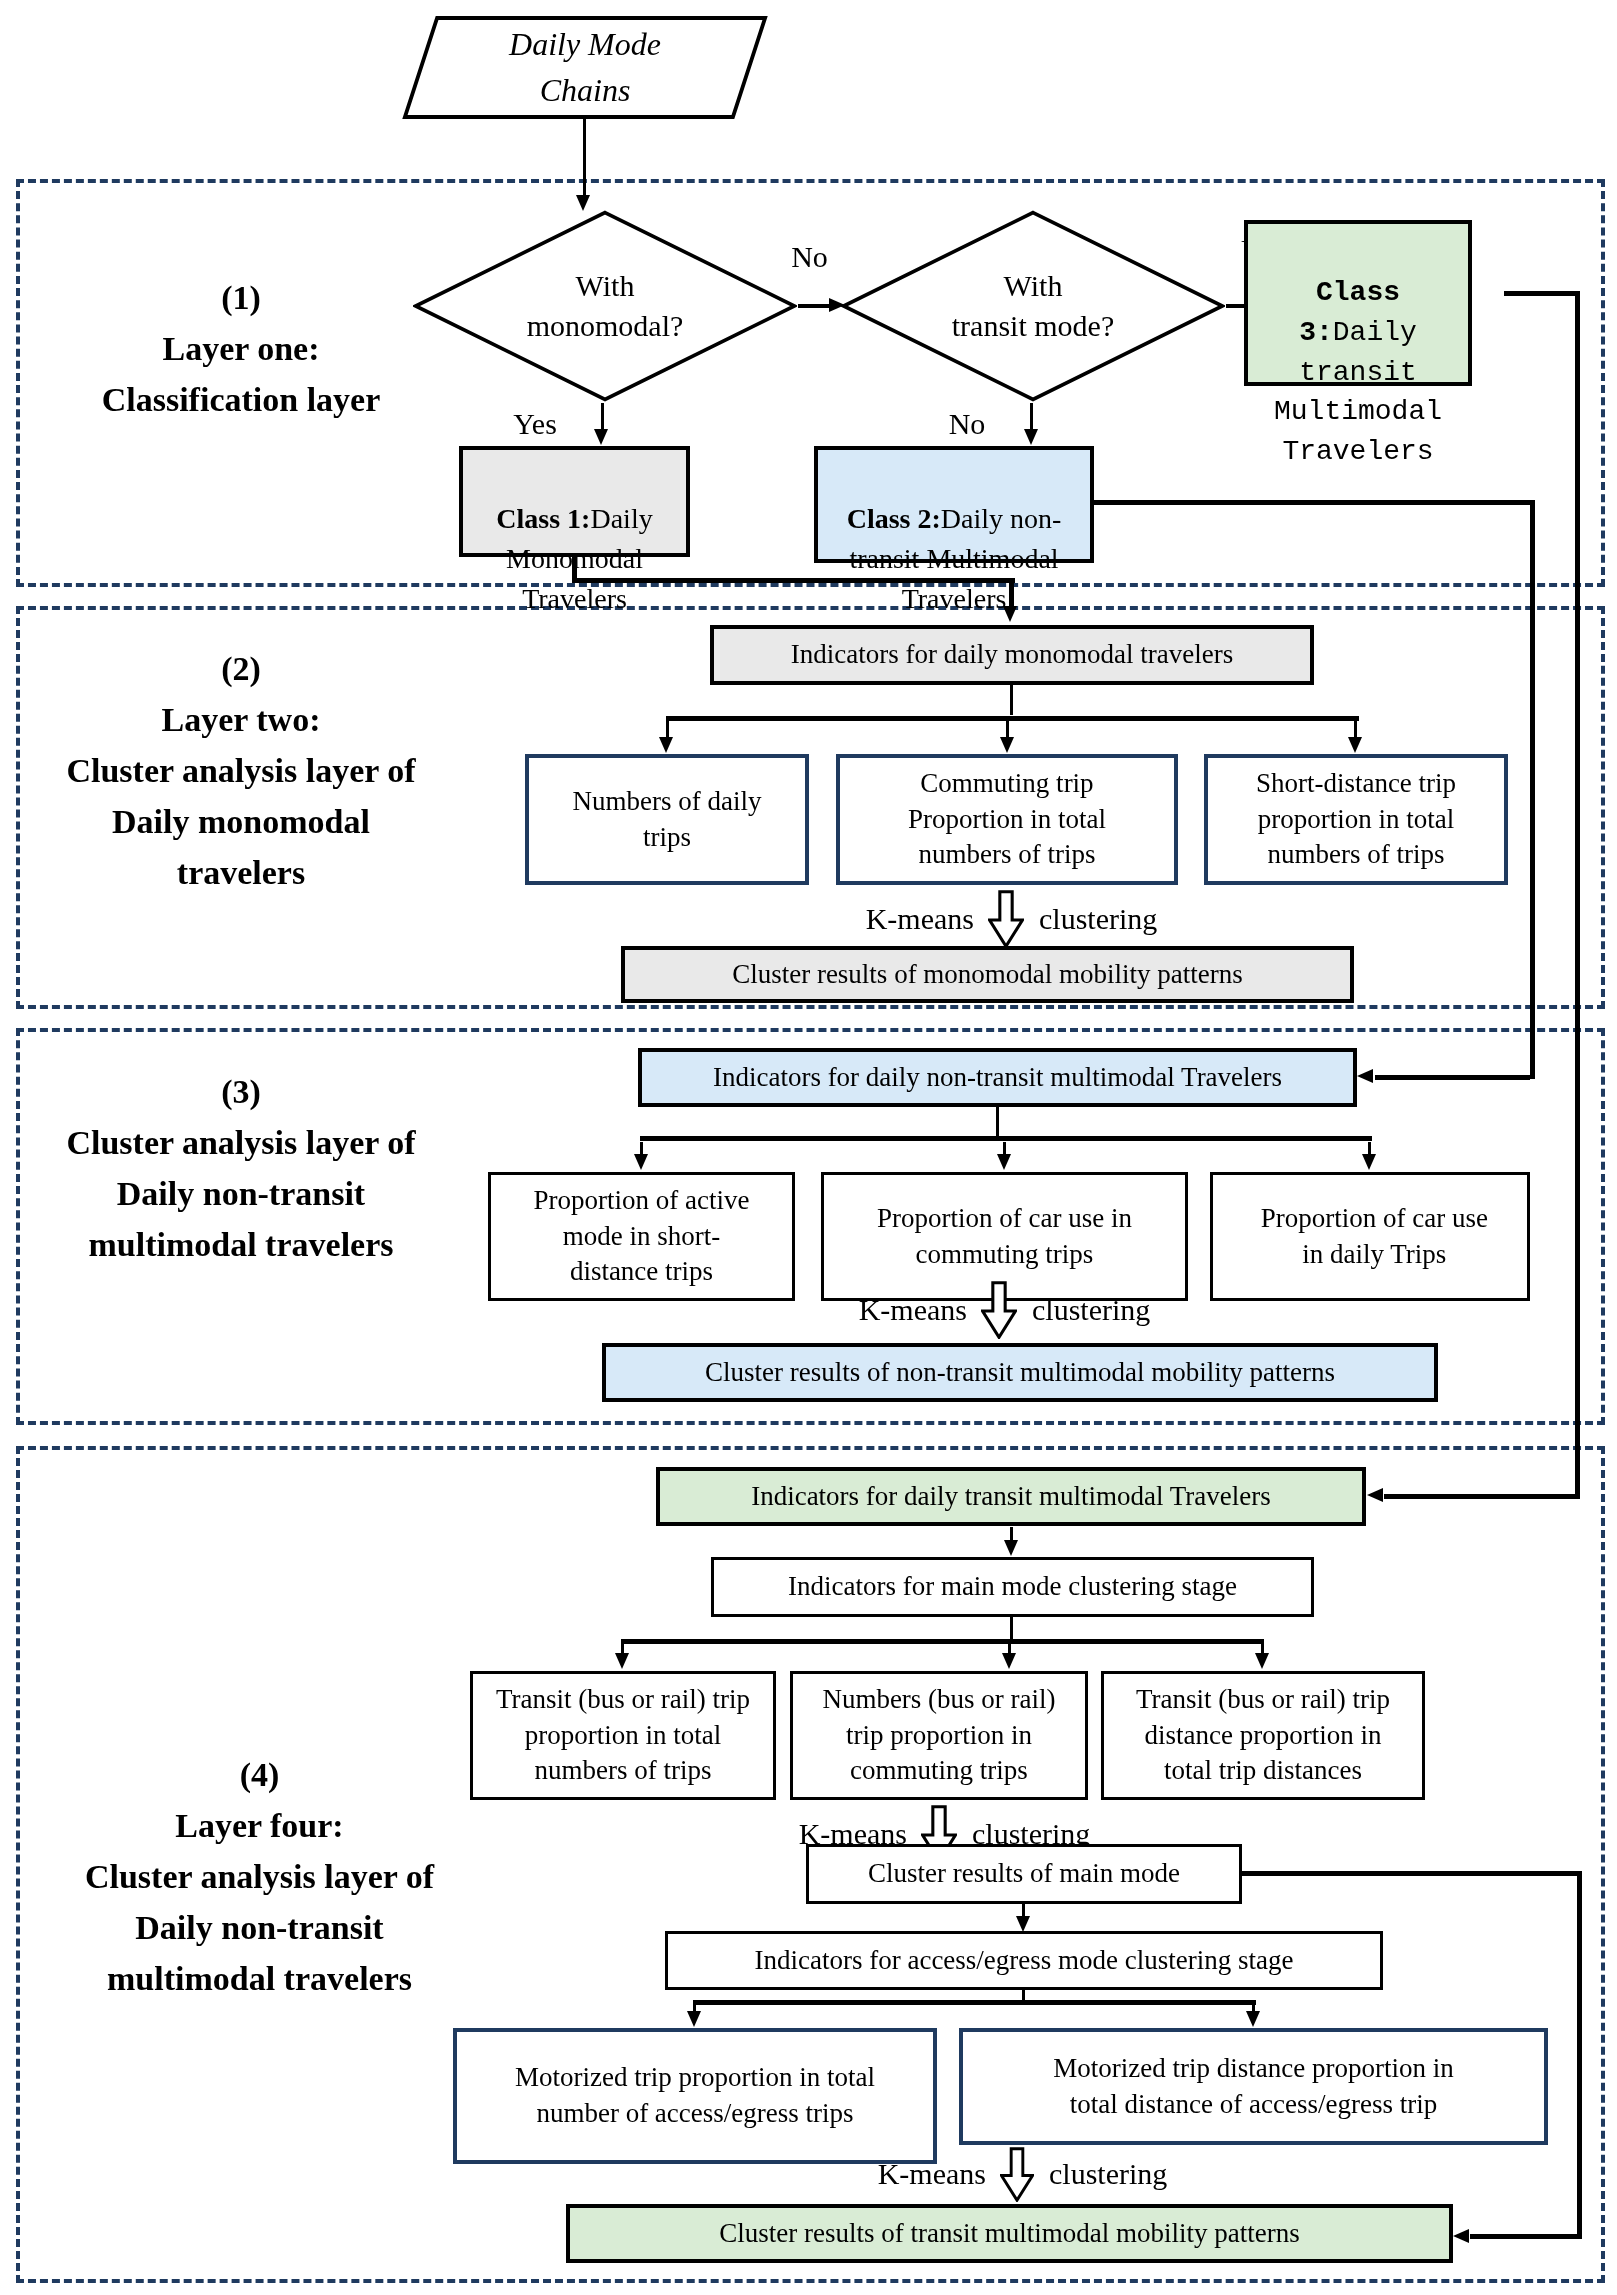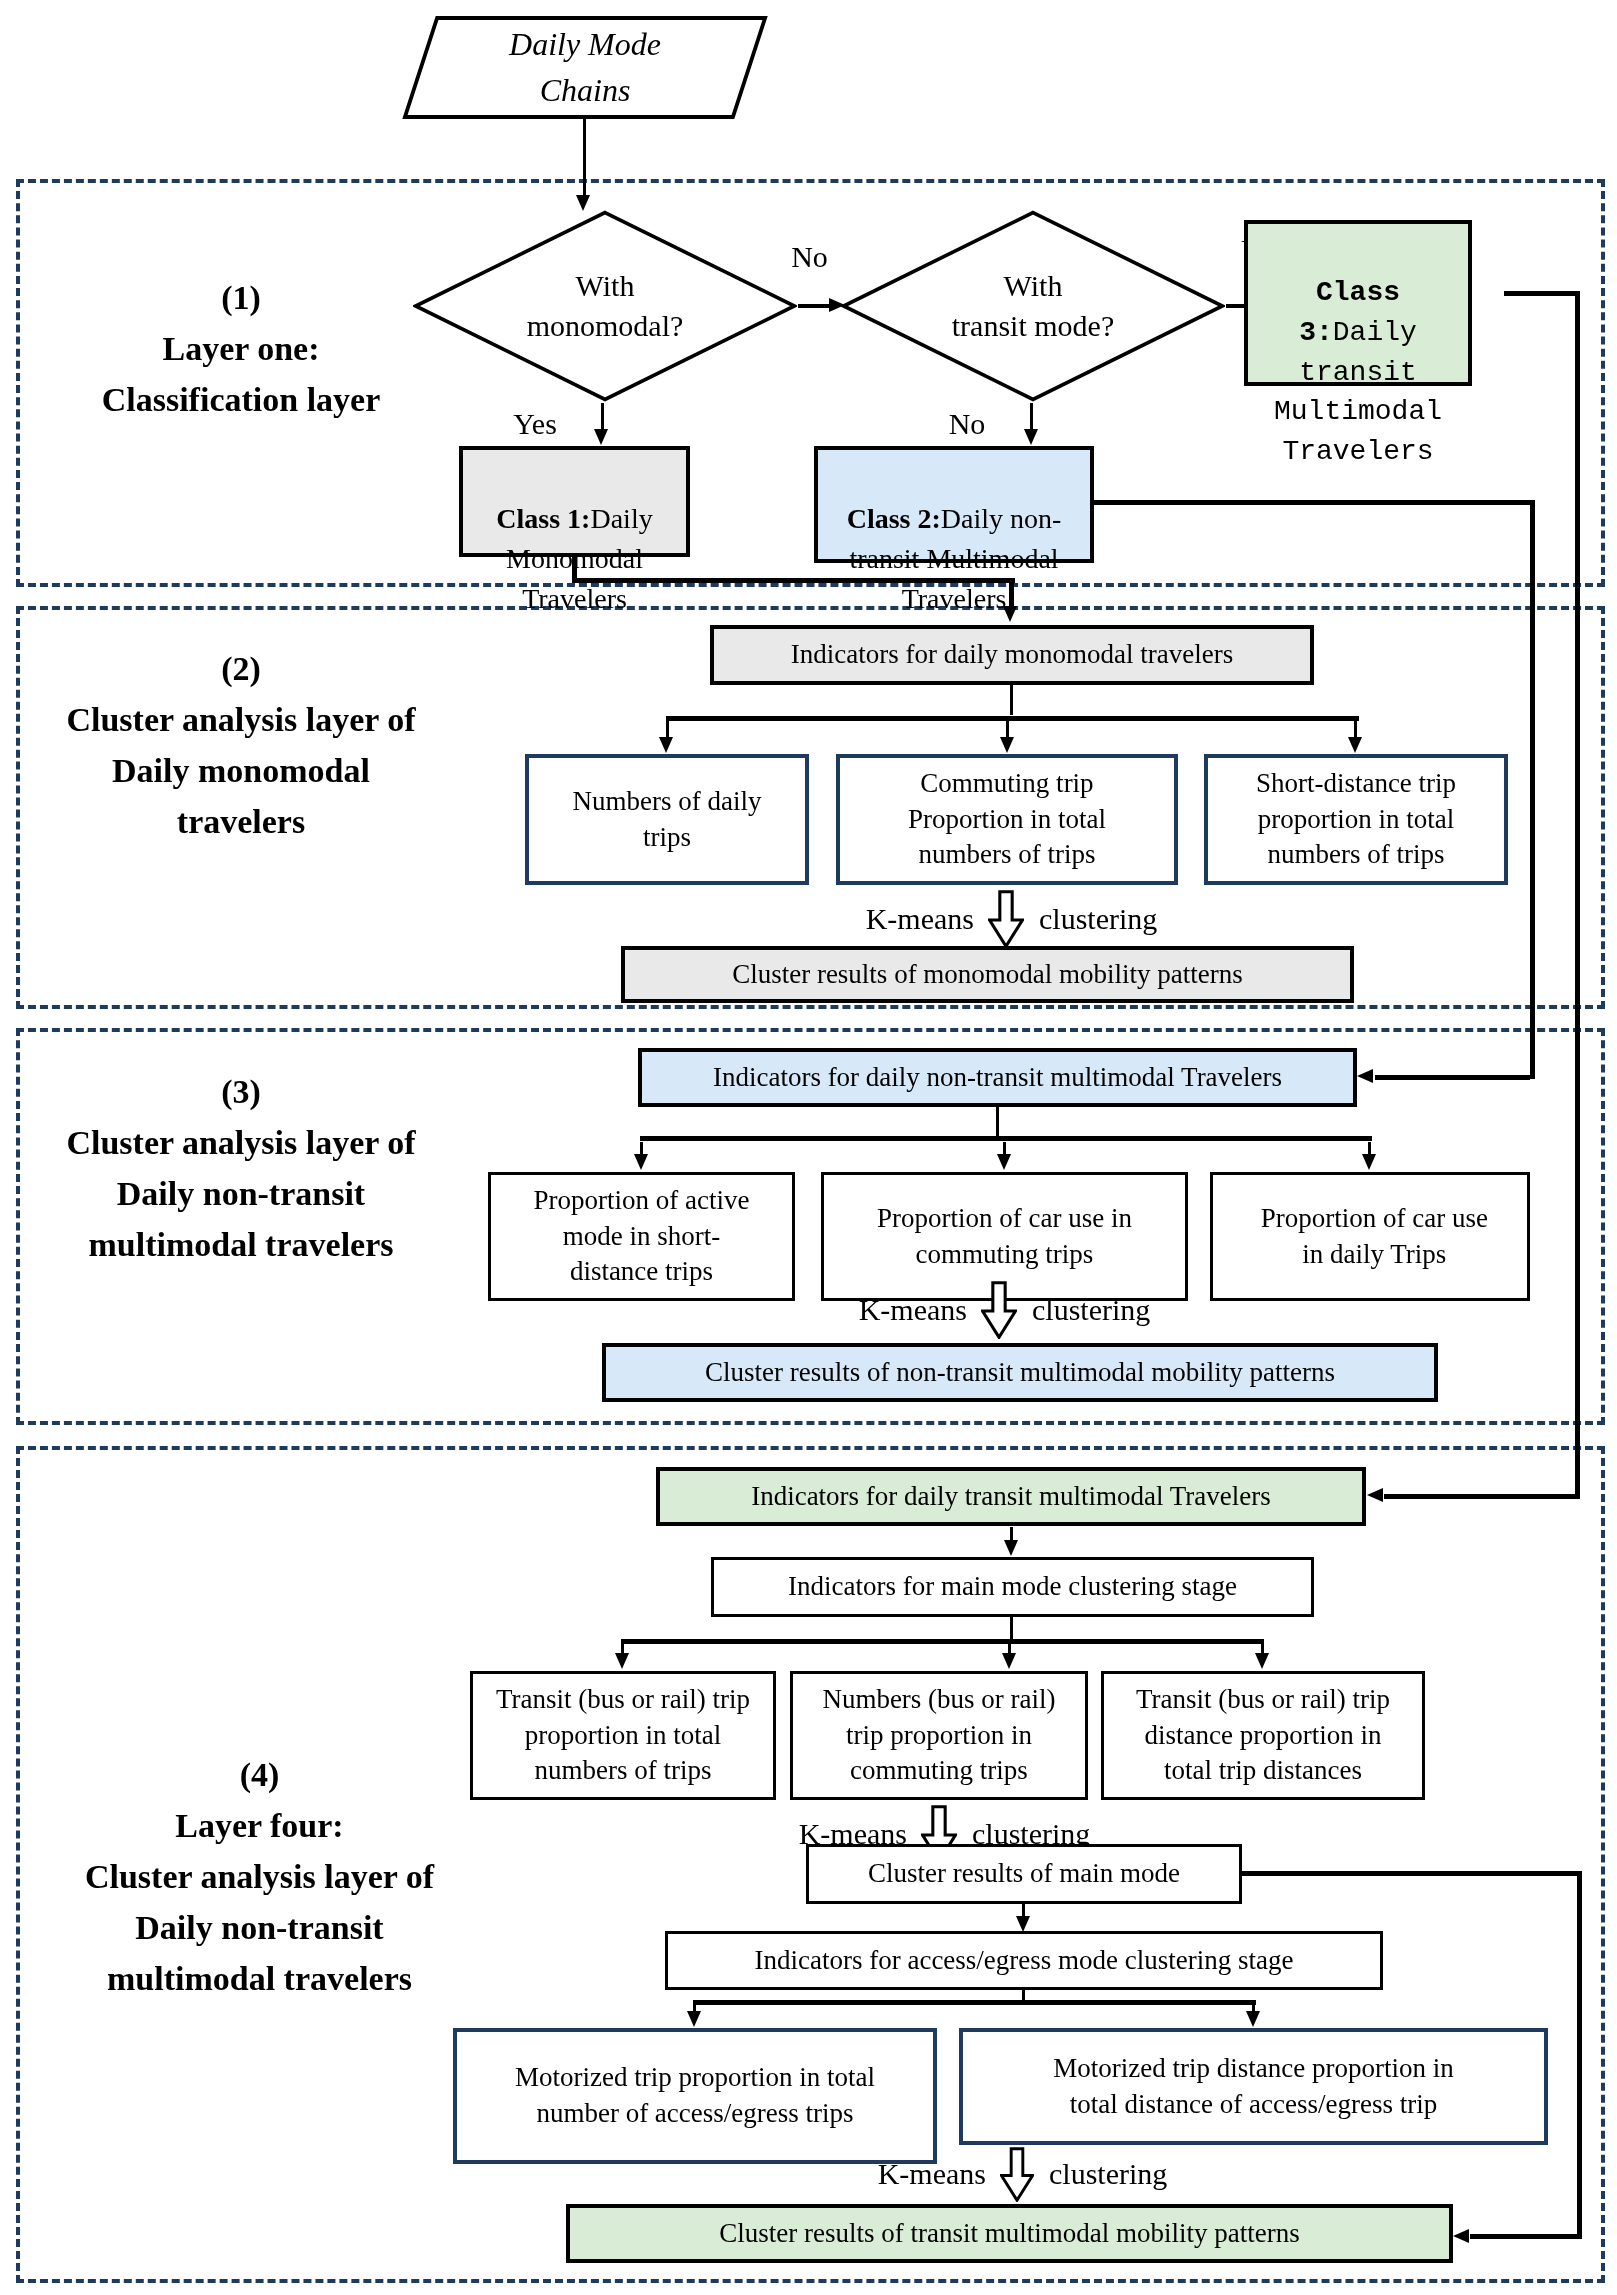--- a/index.html
+++ b/index.html
@@ -59,20 +59,21 @@
   <div class="layer-rect" style="left:15.6px;top:1028px;width:1589px;height:397px;"></div>
   <div class="layer-rect" style="left:15.6px;top:1446px;width:1589px;height:837px;"></div>
 
   <div class="layer-label" style="left:31px;top:272px;width:420px;">
     <div>(1)</div>
     <div>Layer one:</div>
     <div>Classification layer</div>
   </div>
   <div class="layer-label" style="left:31px;top:643px;width:420px;">
     <div>(2)</div>
+    <div>Layer two:</div>
     <div>Cluster analysis layer of</div>
     <div>Daily monomodal</div>
     <div>travelers</div>
   </div>
   <div class="layer-label" style="left:31px;top:1066px;width:420px;">
     <div>(3)</div>
     <div>Cluster analysis layer of</div>
     <div>Daily non-transit</div>
     <div>multimodal travelers</div>
   </div>

